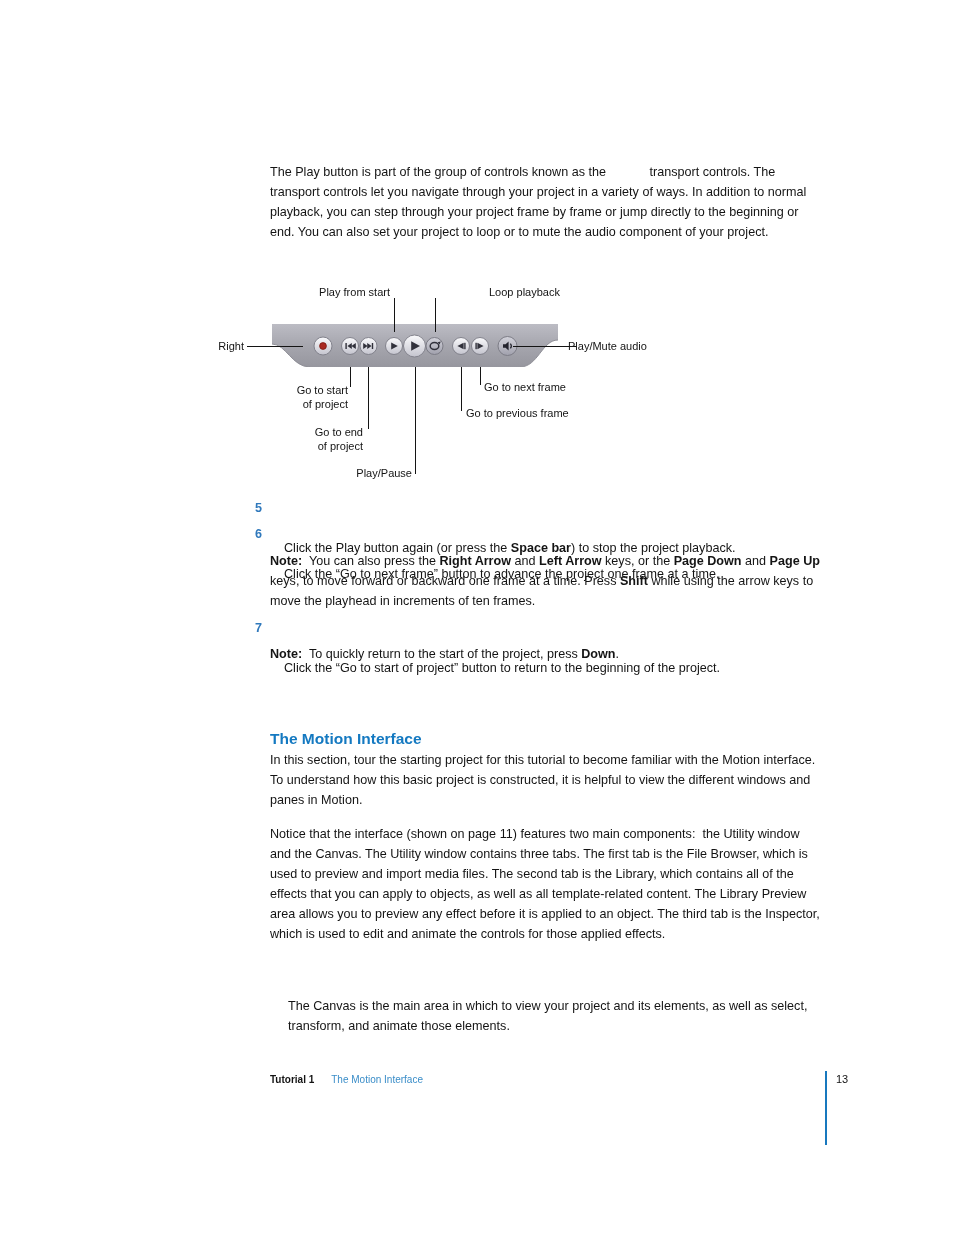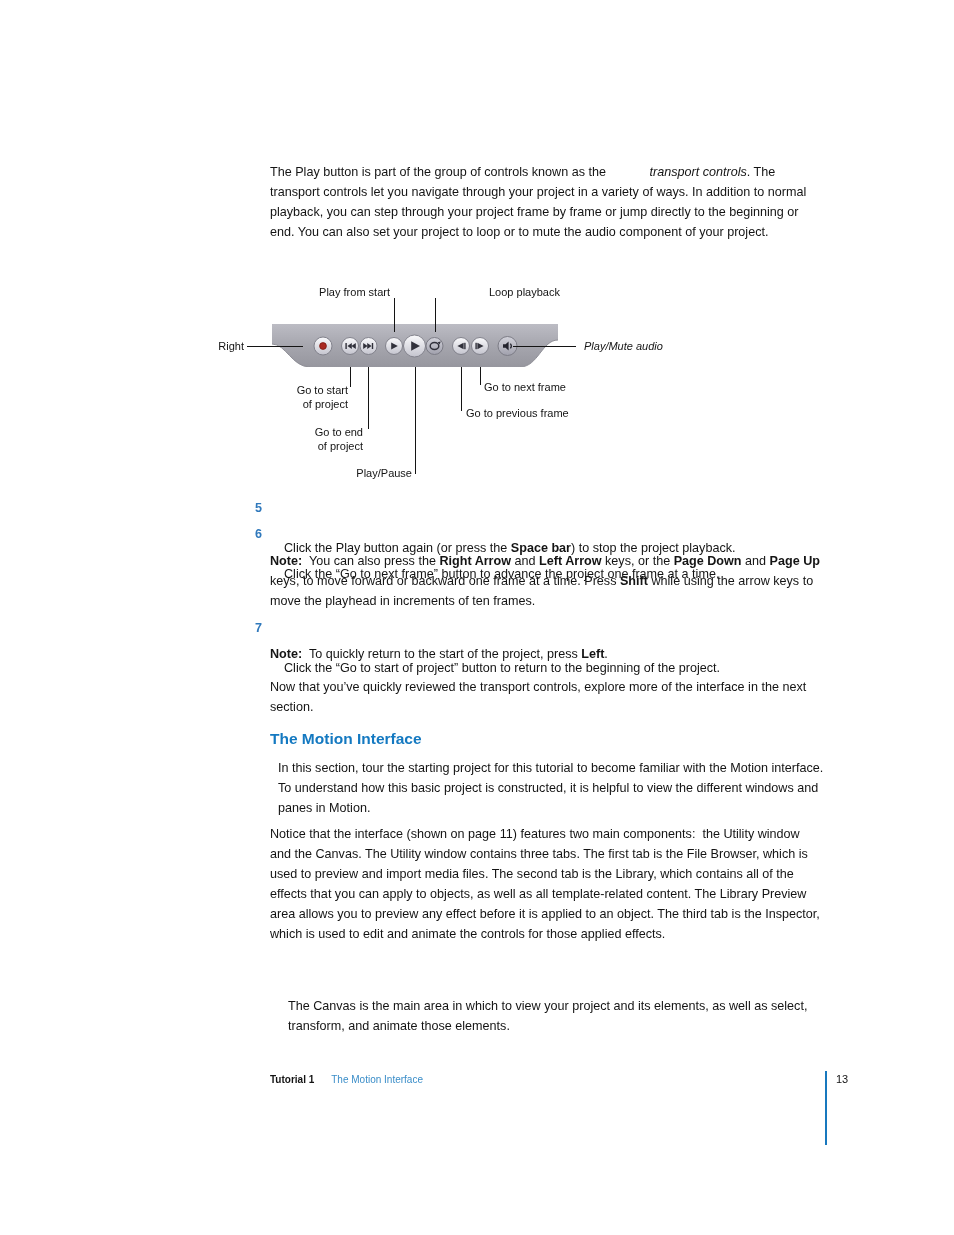--- a/index.html
+++ b/index.html
@@ -11,21 +11,21 @@
     color:#141414;
     overflow:hidden;
   }
   .body-text{
     position:absolute;
     left:270px;width:553px;
     font-size:12.6px;line-height:20px;
     white-space:pre-wrap;
   }
   .b{font-weight:bold;}
-  .i{font-style:italic;padding-left:40px;}
+  .i{padding-left:40px;}
   .bi{font-weight:bold;}
   .step-num{
     position:absolute;left:-22px;top:0;width:14px;
     text-align:right;font-weight:bold;color:#3079bc;
   }
   .section-heading{
     position:absolute;left:270px;top:729px;margin:0;
     font-size:15.5px;line-height:19px;font-weight:bold;color:#1479c1;
   }
   .figure{position:absolute;left:270px;top:285px;width:553px;height:200px;}
@@ -156,21 +156,21 @@
     <div class="cl-line h" style="left:243px;top:61px;width:63px;"></div>
     <div class="cl-line v" style="left:80px;top:82px;height:20px;"></div>
     <div class="cl-line v" style="left:98px;top:82px;height:62px;"></div>
     <div class="cl-line v" style="left:145px;top:82px;height:107px;"></div>
     <div class="cl-line v" style="left:191px;top:82px;height:44px;"></div>
     <div class="cl-line v" style="left:210px;top:82px;height:18px;"></div>
 
     <div class="callout ra" style="left:20px;top:0;width:100px;">Play from start</div>
     <div class="callout" style="left:171px;top:0;padding-left:48px;">Loop playback</div>
     <div class="callout ra" style="left:-64px;top:54px;width:38px;">Right</div>
-    <div class="callout" style="left:314px;top:54px;font-style:italic;">Play/Mute audio</div>
+    <div class="callout" style="left:298px;top:54px;">Play/Mute audio</div>
     <div class="callout ra" style="left:8px;top:98px;width:70px;">
       <div>Go to start</div>
       <div>of project</div>
     </div>
     <div class="callout ra" style="left:23px;top:140px;width:70px;">
       <div>Go to end</div>
       <div>of project</div>
     </div>
     <div class="callout ra" style="left:62px;top:181px;width:80px;">Play/Pause</div>
     <div class="callout" style="left:196px;top:121px;">Go to previous frame</div>
@@ -187,27 +187,26 @@
     <span><span>Click the “Go to next frame” button to advance the project one frame at a time.</span></span>
   </div>
 
   <p class="body-text" style="top:551px;margin:0;"><span class="bi">Note:</span><span>  You can also press the </span><span class="b">Right Arrow</span><span> and </span><span class="b">Left Arrow</span><span> keys, or the </span><span class="b">Page Down</span><span> and </span><span class="b">Page Up</span><span> keys, to move forward or backward one frame at a time. Press </span><span class="b">Shift</span><span> while using the arrow keys to move the playhead in increments of ten frames.</span></p>
 
   <div class="body-text" style="top:618px;">
     <span class="step-num">7</span>
     <span><span>Click the “Go to start of project” button to return to the beginning of the project.</span></span>
   </div>
 
-  <p class="body-text" style="top:644px;margin:0;"><span class="bi">Note:</span><span>  To quickly return to the start of the project, press </span><span class="b">Left</span><span>.</span></p>
-
-  <p class="body-text" style="top:677px;margin:0;"><span>Now that you’ve quickly reviewed the transport controls, explore more of the interface in the next section.</span></p>
+  <p class="body-text" style="top:644px;margin:0;"><span class="bi">Note:</span><span>  To quickly return to the start of the project, press </span><span class="b">Down</span><span>.</span></p>
+
 
   <h2 class="section-heading">The Motion Interface</h2>
 
-  <p class="body-text" style="top:750px;margin:8px;"><span>In this section, tour the starting project for this tutorial to become familiar with the Motion interface. To understand how this basic project is constructed, it is helpful to view the different windows and panes in Motion.</span></p>
+  <p class="body-text" style="top:750px;margin:0;"><span>In this section, tour the starting project for this tutorial to become familiar with the Motion interface. To understand how this basic project is constructed, it is helpful to view the different windows and panes in Motion.</span></p>
   <p class="body-text" style="top:824px;margin:0;"><span>Notice that the interface (shown on page 11) features two main components:  the Utility window and the Canvas. The Utility window contains three tabs. The first tab is the File Browser, which is used to preview and import media files. The second tab is the Library, which contains all of the effects that you can apply to objects, as well as all template-related content. The Library Preview area allows you to preview any effect before it is applied to an object. The third tab is the Inspector, which is used to edit and animate the controls for those applied effects.</span></p>
   <p class="body-text" style="top:978px;margin:18px;"><span>The Canvas is the main area in which to view your project and its elements, as well as select, transform, and animate those elements.</span></p>
 
   <div class="footer">
     <span class="footer-chapter">Tutorial 1</span><span class="footer-link">The Motion Interface</span>
   </div>
   <div class="page-number">13</div>
   <div class="blue-rule"></div>
 
 </div>

